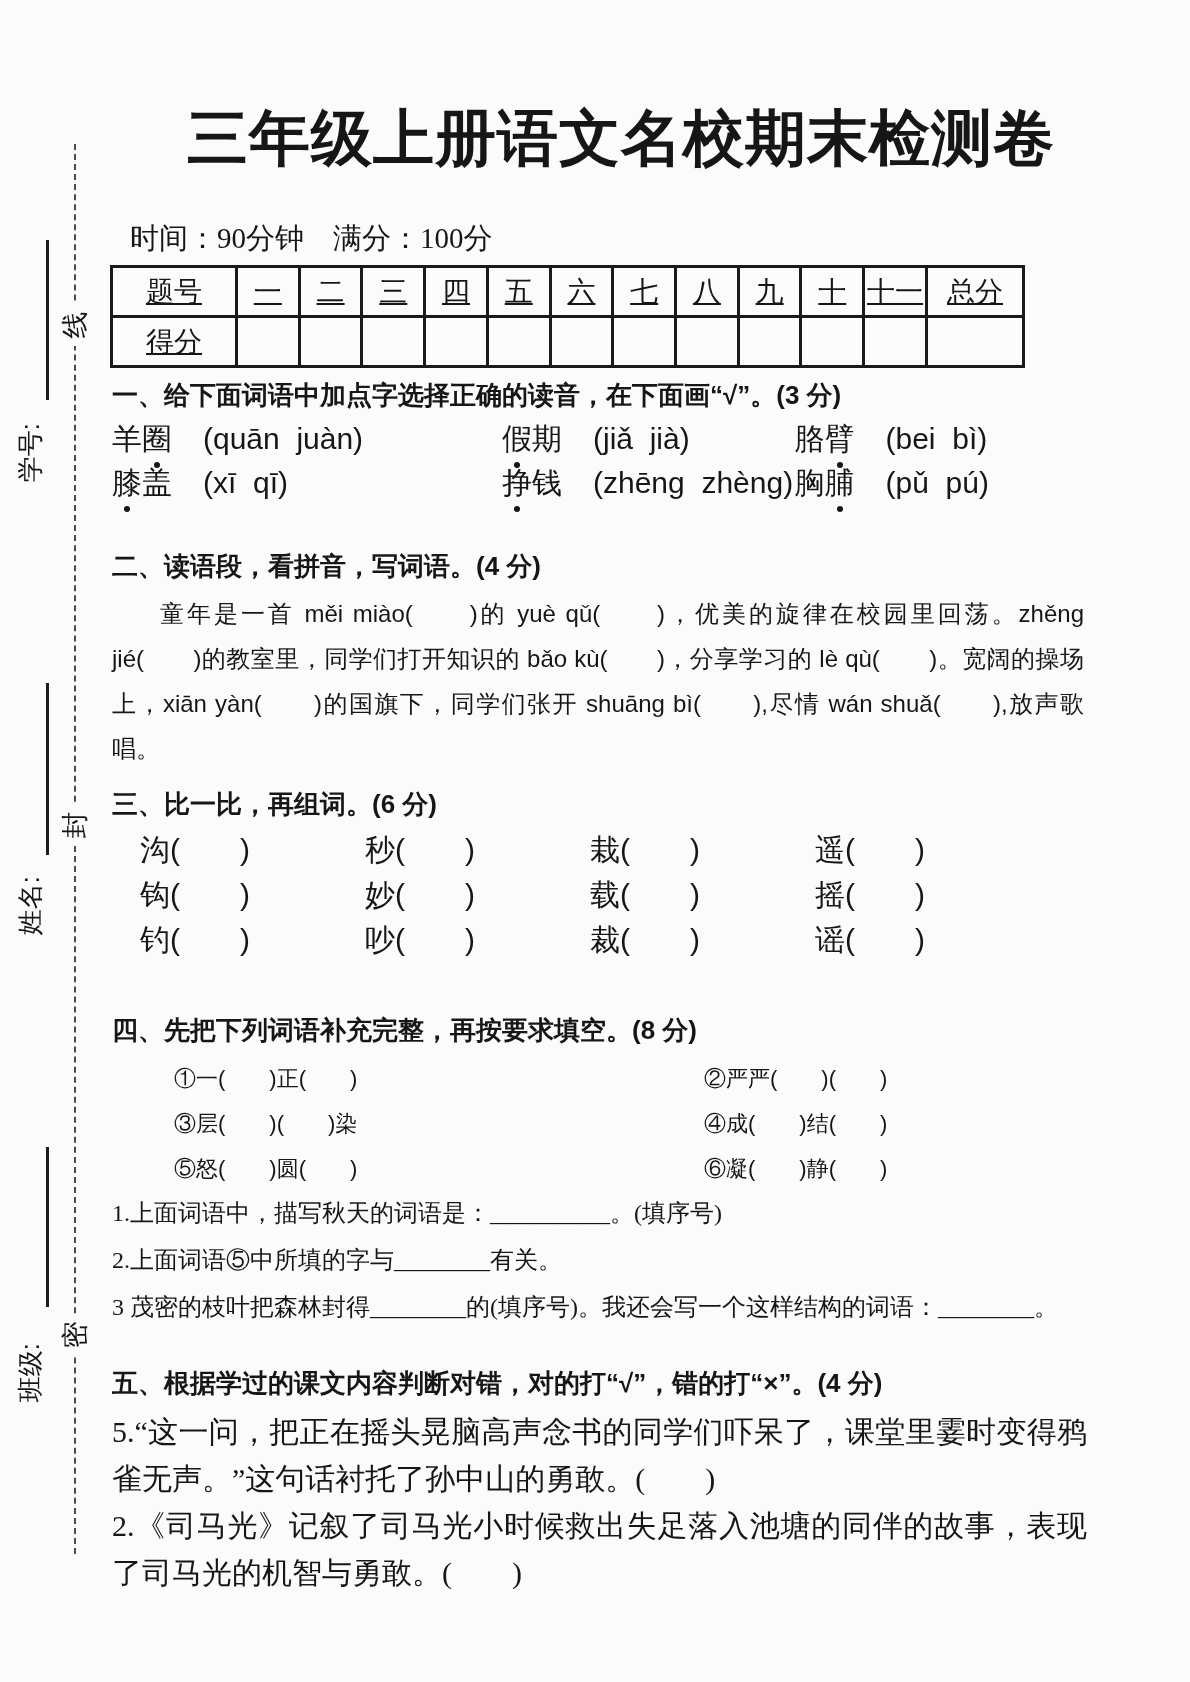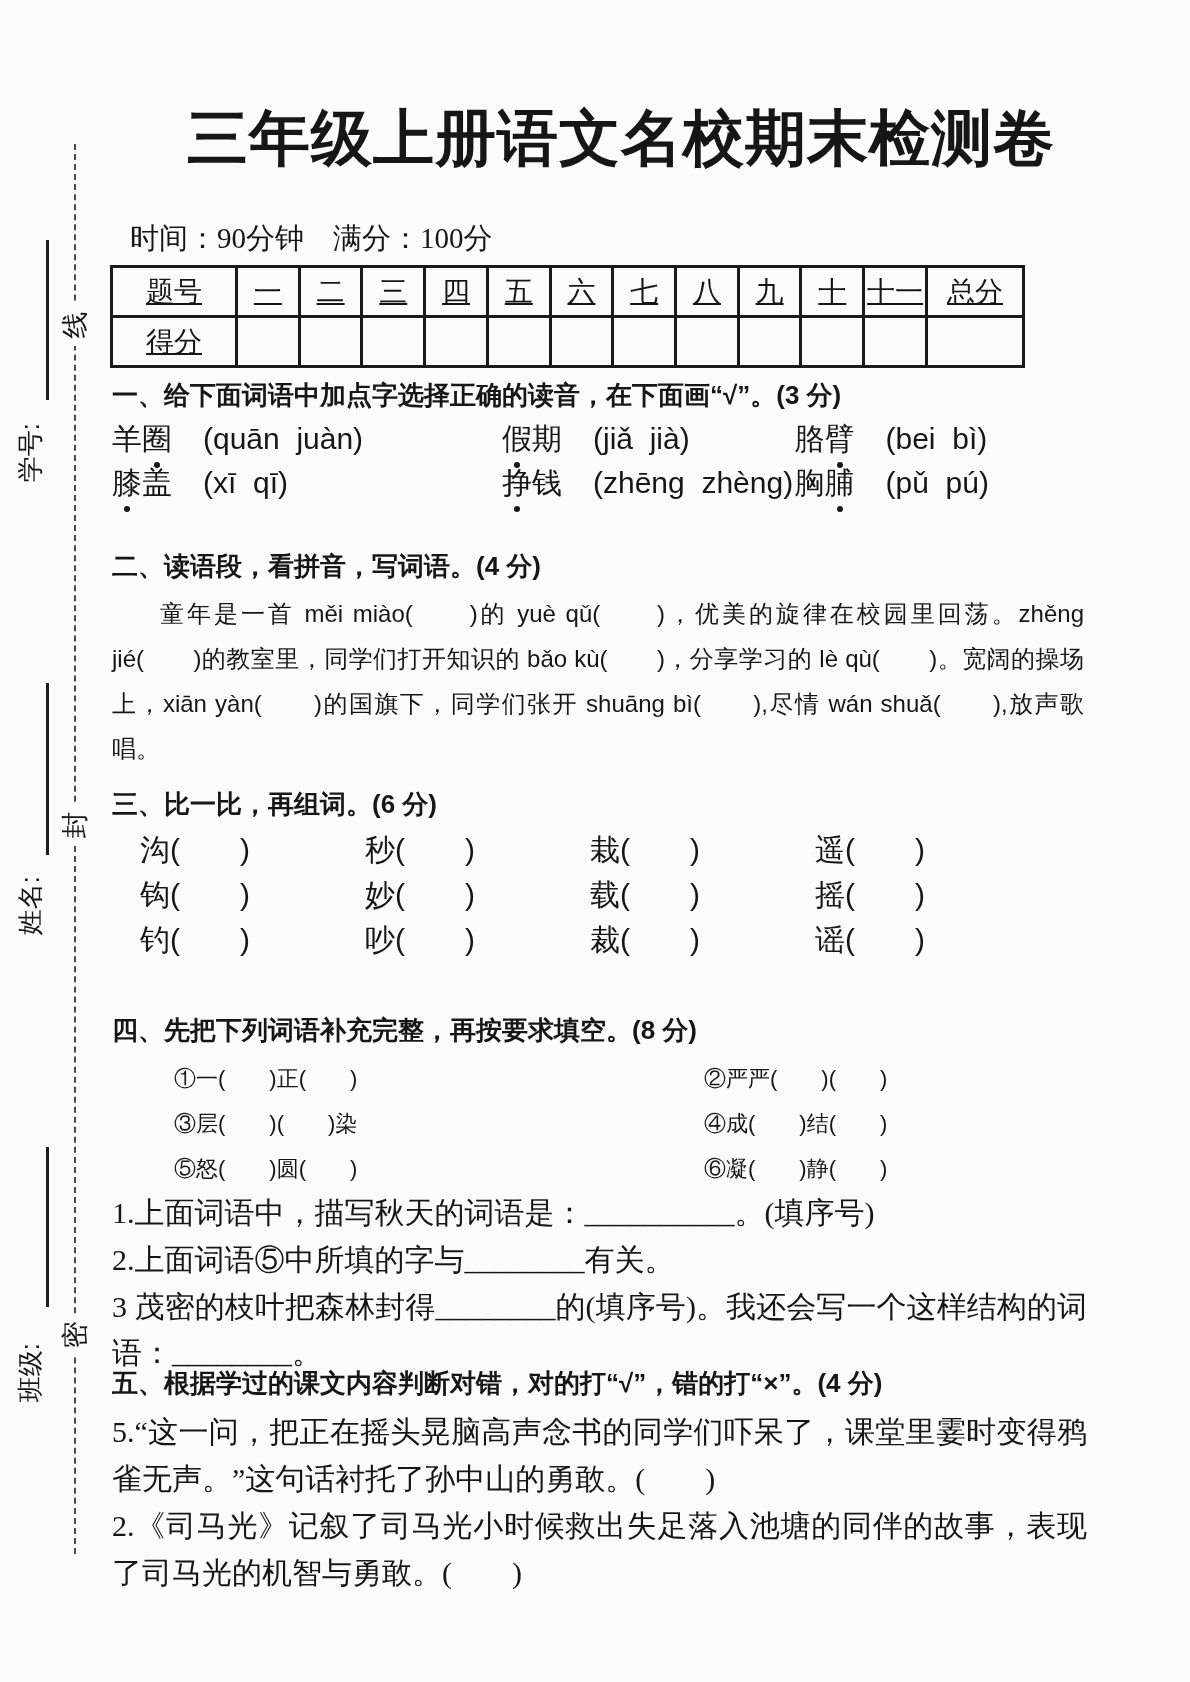--- a/index.html
+++ b/index.html
@@ -44,21 +44,21 @@
 
   .para{position:absolute;left:112px;top:591px;width:972px;font-size:24px;
         line-height:45px;text-align:justify;text-indent:2em;}
 
   .s3-grid{position:absolute;left:140px;top:827px;width:900px;display:grid;
            grid-template-columns:repeat(4,1fr);line-height:45px;font-size:30px;}
 
   .s4-grid{position:absolute;left:150px;top:1056px;width:937px;display:grid;
            grid-template-columns:530px 1fr;line-height:45px;font-size:22px;margin-left:24px;}
 
-  .q{position:absolute;left:112px;width:975px;font-size:30px;line-height:46px;
+  .q{position:absolute;left:112px;width:975px;font-size:24px;line-height:46px;
      font-family:"Liberation Serif",serif;text-align:justify;}
 
   .s5-item{position:absolute;left:112px;width:975px;font-size:30px;line-height:47px;
            font-family:"Liberation Serif",serif;text-align:justify;}
 </style>
 </head>
 <body>
 
 <div class="page">
 

